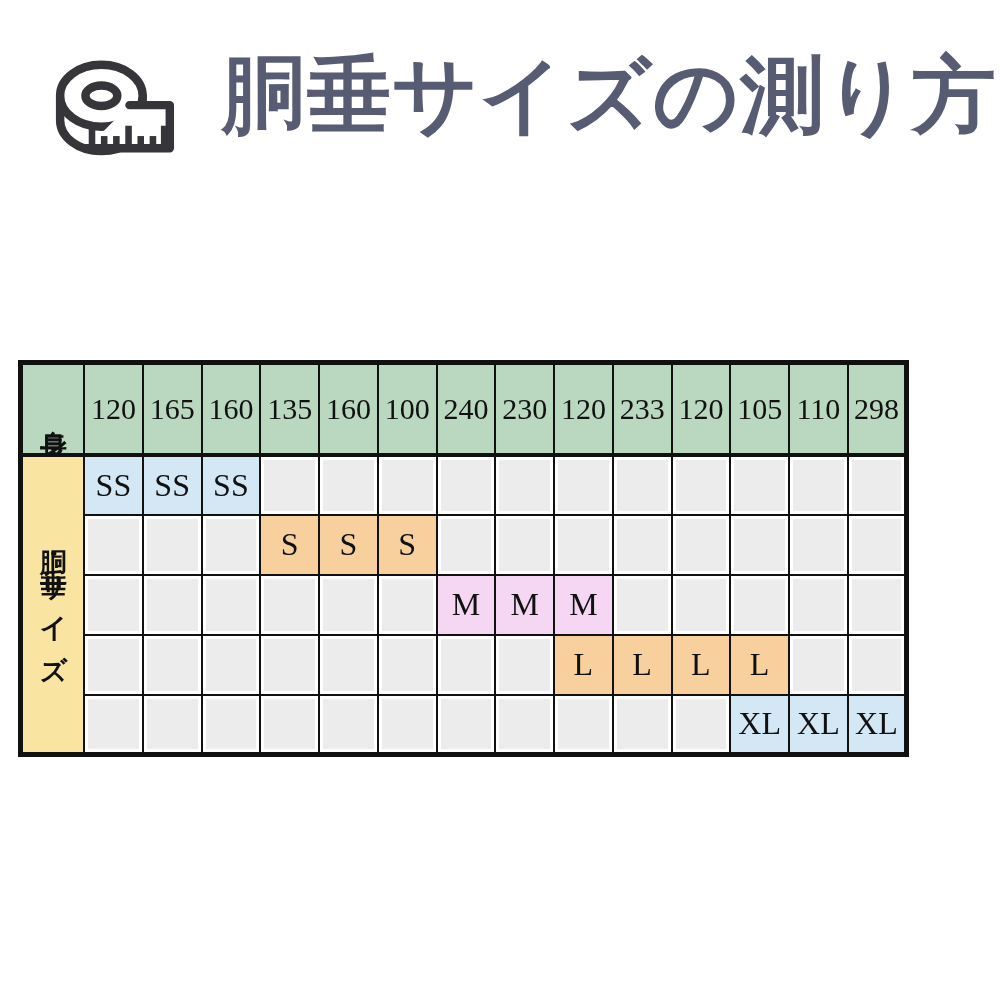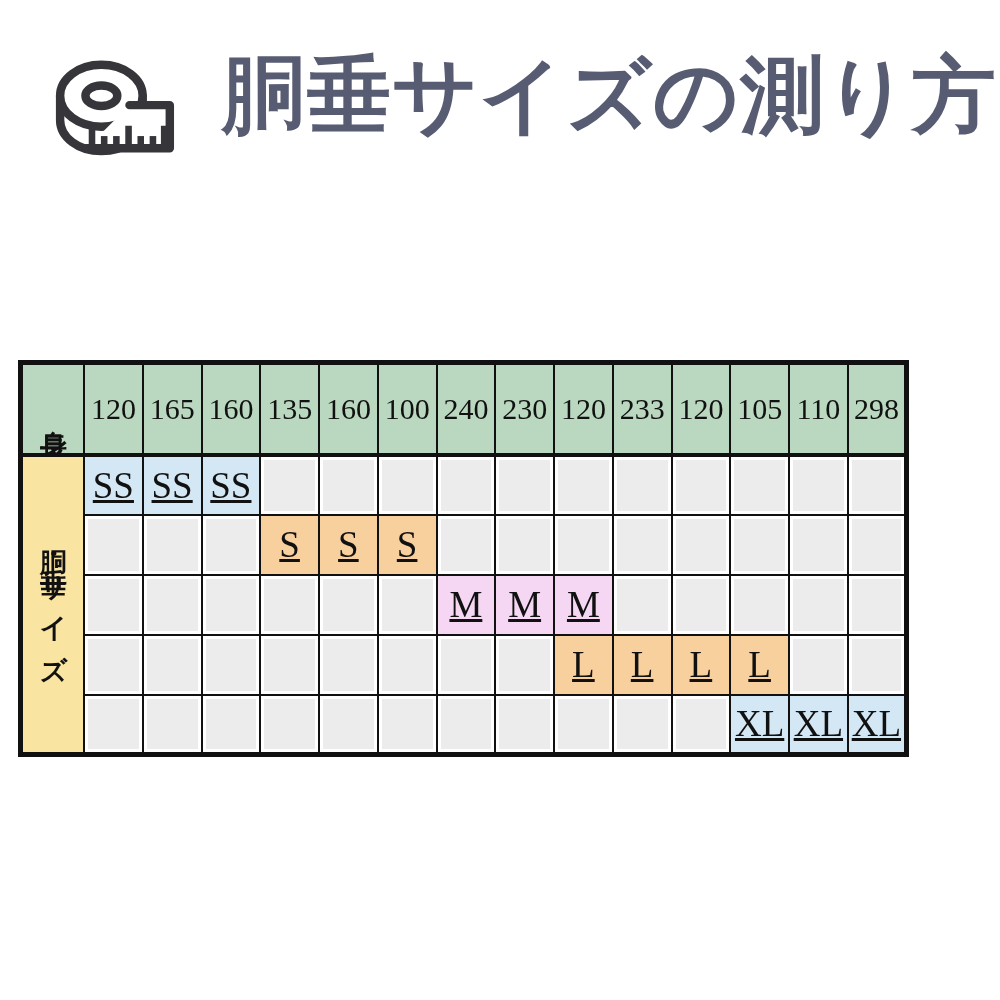--- a/index.html
+++ b/index.html
@@ -80,22 +80,21 @@
     line-height: 1;
   }
   th.corner-cell .vert-text   { font-size: 27px; letter-spacing: 5px; }
   th.row-label-cell .vert-text{ font-size: 27px; letter-spacing: 9px; }
 
   td.cell-empty {
     background: var(--empty-cell, #ececec);
     box-shadow: inset 0 0 0 3px #ffffff;
   }
   td.cell-size {
-    font-size: 37px;
-    text-decoration: underline;
+    font-size: 32px;
   }
 </style>
 </head>
 <body>
 
 <div class="title-row">
   <span class="tape-icon">
     <svg viewBox="0 0 160 120" xmlns="http://www.w3.org/2000/svg" aria-hidden="true">
       <g stroke="#35353a" stroke-width="9" stroke-linejoin="round" stroke-linecap="round">
 

